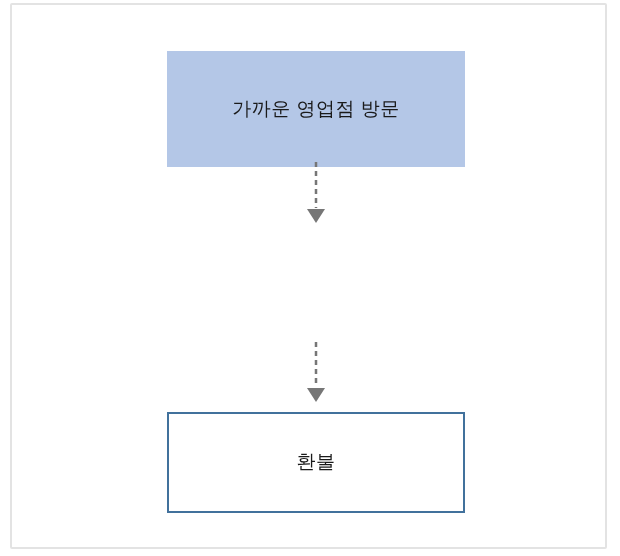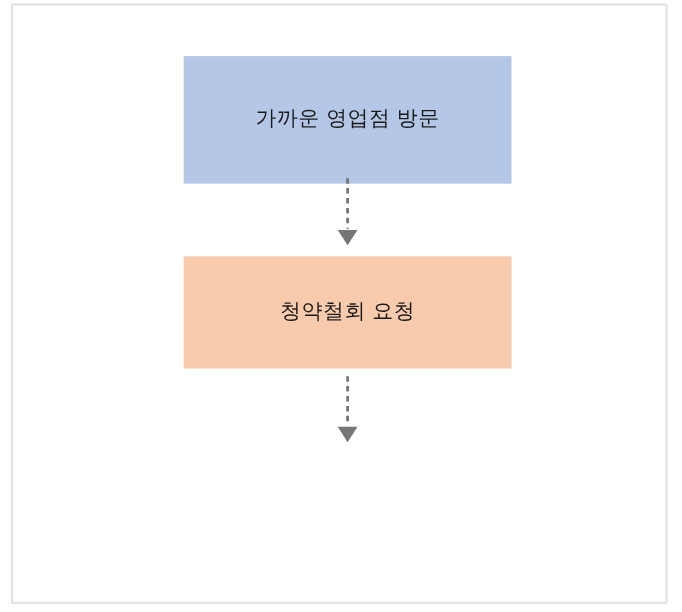--- a/index.html
+++ b/index.html
@@ -69,26 +69,26 @@
       <span class="box-label" data-bind="flowchart.steps.0.label" data-bind-style="color:flowchart.steps.0.text_color" style="color: rgb(26, 26, 26);">가까운 영업점 방문</span>
     </div>
 
     <span class="arrow-wrap arrow-1" data-bind-style="color:flowchart.connectors.0.color" style="color: rgb(118, 118, 118);">
       <svg width="20" height="79" viewBox="0 0 20 79" aria-hidden="true">
         <line x1="10" y1="8" x2="10" y2="54" stroke="currentColor" stroke-width="2.5" stroke-dasharray="5 4"></line>
         <polygon points="1,55 19,55 10,69" fill="currentColor"></polygon>
       </svg>
     </span>
 
-    <div class="flow-box box-step2" data-bind-style="background-color:flowchart.steps.1.fill" style="background-color: rgb(248, 203, 173);">
-      <span class="box-label" data-bind="flowchart.steps.1.label" data-bind-style="color:flowchart.steps.1.text_color" style="color: rgb(26, 26, 26);">청약철회 요청</span>
-    </div>
 
     <span class="arrow-wrap arrow-2" data-bind-style="color:flowchart.connectors.1.color" style="color: rgb(118, 118, 118);">
       <svg width="20" height="77" viewBox="0 0 20 77" aria-hidden="true">
         <line x1="10" y1="7" x2="10" y2="52" stroke="currentColor" stroke-width="2.5" stroke-dasharray="5 4"></line>
         <polygon points="1,53 19,53 10,67" fill="currentColor"></polygon>
       </svg>
     </span>
 
+    <div class="flow-box box-step3" data-bind-style="background-color:flowchart.steps.2.fill; border-color:flowchart.steps.2.border_color" style="background-color: rgb(255, 255, 255); border-color: rgb(65, 113, 156);">
+      <span class="box-label" data-bind="flowchart.steps.2.label" data-bind-style="color:flowchart.steps.2.text_color" style="color: rgb(26, 26, 26);">환불</span>
+    </div>
 
   </div>
 </div>
 
 </body></html>

